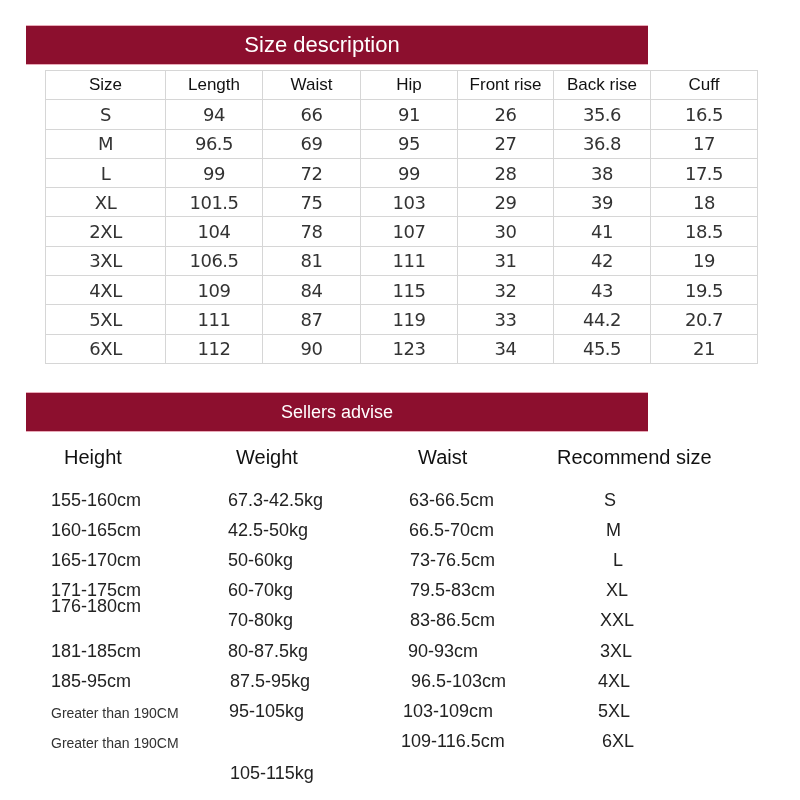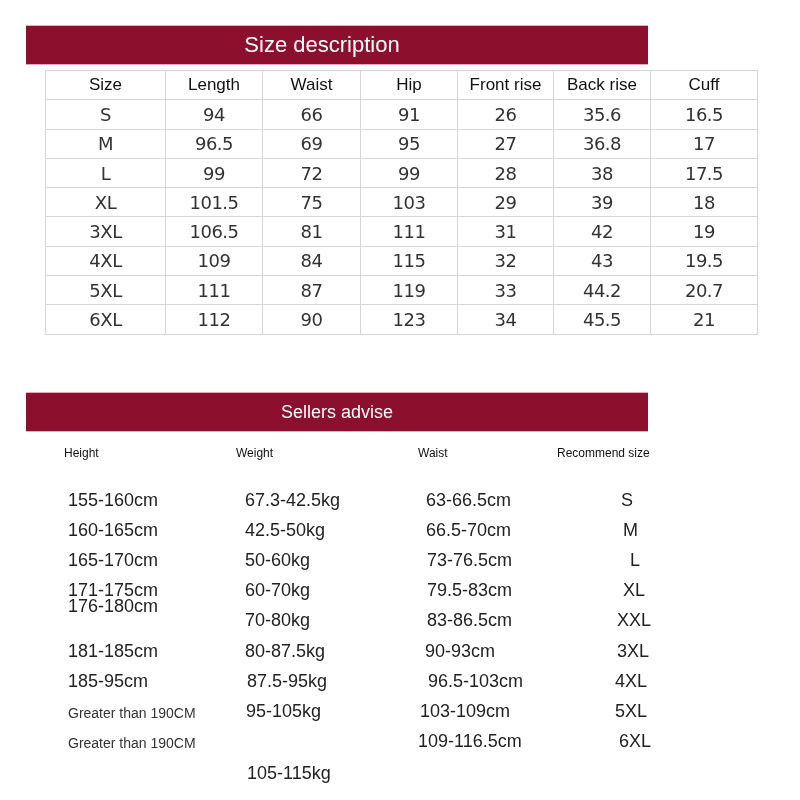--- a/index.html
+++ b/index.html
@@ -16,22 +16,22 @@
   table.size-table { position: absolute; left: 45px; top: 70px; border-collapse: collapse;
                      width: 712px; table-layout: fixed; }
   table.size-table td, table.size-table th {
     border: 1.5px solid #d6d6d6; height: 28.3px; padding: 0; text-align: center;
     font-size: 18px; color: #333; font-family: "DejaVu Sans", sans-serif; font-weight: normal;
     letter-spacing: -0.5px;
   }
   table.size-table th { font-family: "Liberation Sans", sans-serif; font-size: 17px; color: #111; letter-spacing: 0; }
 
   .advise { position: absolute; left: 0; top: 0; width: 800px; }
-  .adv-head { position: absolute; top: 446px; font-size: 12px; color: #111; }
-  .adv-cell { position: absolute; font-size: 18px; color: #222; margin-left: 17px; }
+  .adv-head { position: absolute; top: 446px; font-size: 20px; color: #111; }
+  .adv-cell { position: absolute; font-size: 18px; color: #222; }
   .adv-cell.small { font-size: 14px; color: #333; }
 </style>
 </head>
 <body>
 
 <div class="banner banner-size">
   <span>Size description</span>
 </div>
 
 <table class="size-table">
@@ -84,20 +84,29 @@
         <td>17.5</td>
       </tr>
       <tr>
         <td>XL</td>
         <td>101.5</td>
         <td>75</td>
         <td>103</td>
         <td>29</td>
         <td>39</td>
         <td>18</td>
+      </tr>
+      <tr>
+        <td>2XL</td>
+        <td>104</td>
+        <td>78</td>
+        <td>107</td>
+        <td>30</td>
+        <td>41</td>
+        <td>18.5</td>
       </tr>
       <tr>
         <td>3XL</td>
         <td>106.5</td>
         <td>81</td>
         <td>111</td>
         <td>31</td>
         <td>42</td>
         <td>19</td>
       </tr>

